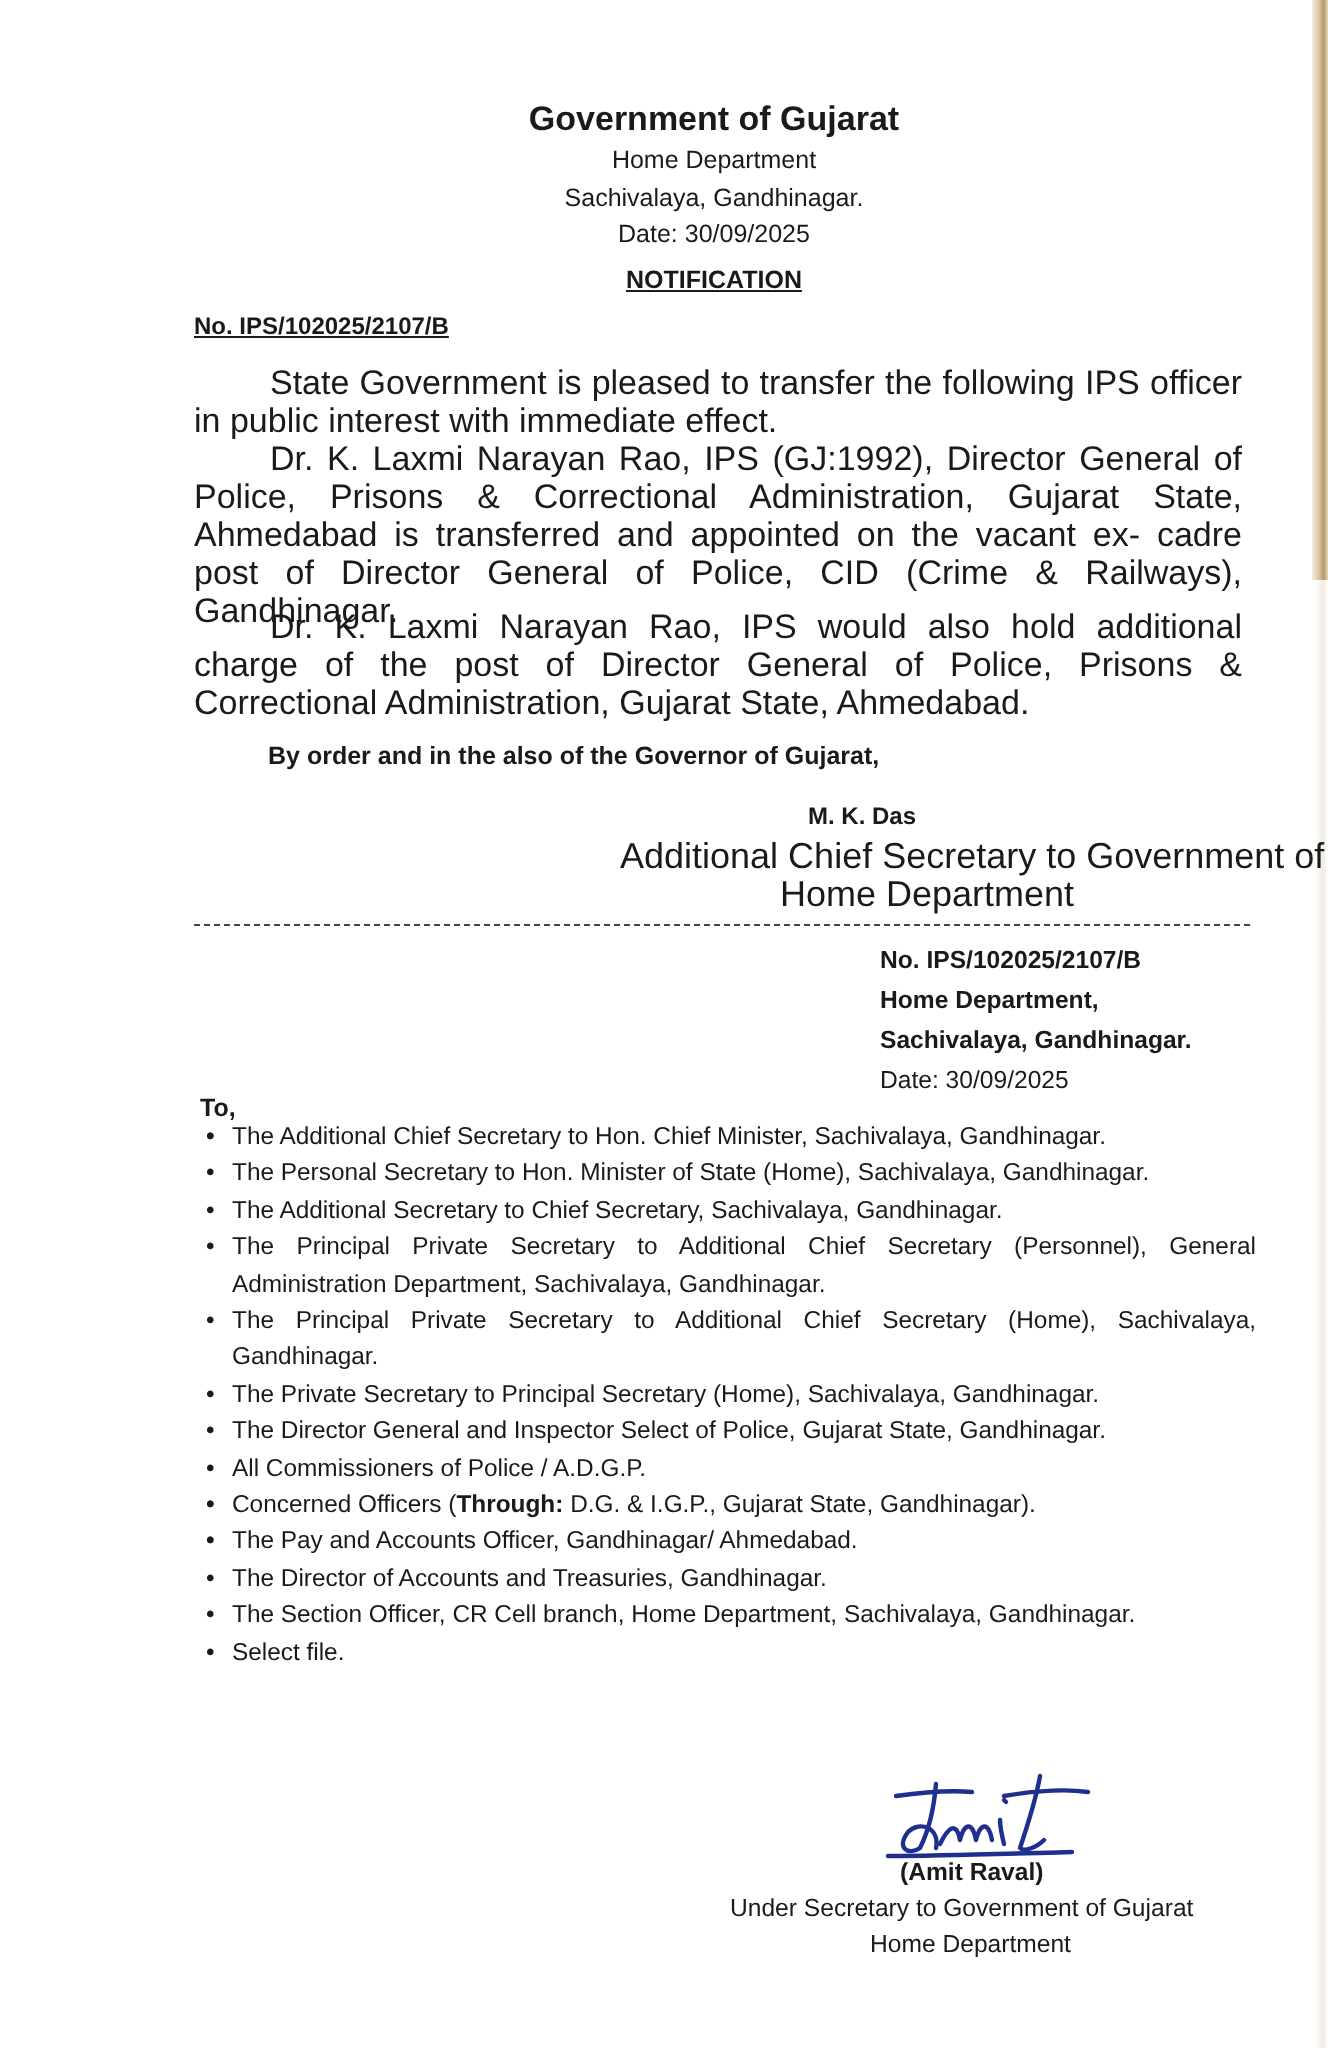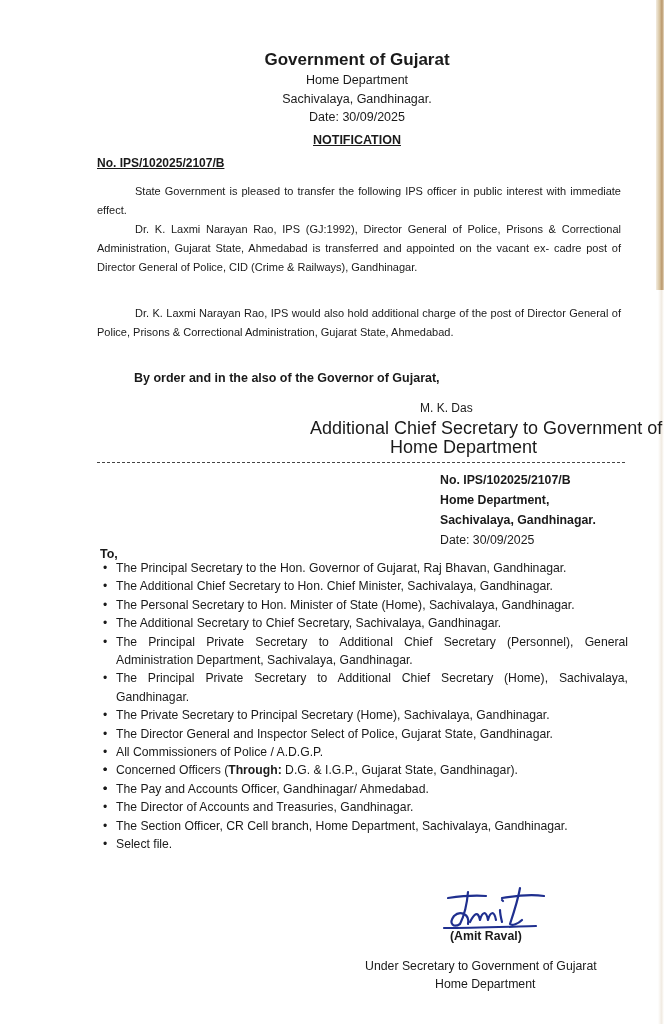--- a/index.html
+++ b/index.html
@@ -17,42 +17,42 @@
       position: absolute; right: 0; top: 290px; width: 6px; height: 734px;
       background: linear-gradient(to right, #ffffff 0%, #f1ebe2 60%, #ffffff 100%);
     }
     .doc { position: absolute; left: 0; top: 0; width: 664px; }
     .abs { position: absolute; white-space: nowrap; }
     .center { text-align: center; }
     .hdr-title { left: 0; width: 714px; top: 50px; font-size: 17px; font-weight: bold; }
     .hdr-line { left: 0; width: 714px; font-size: 12.5px; }
     .notif { left: 0; width: 714px; top: 133px; font-size: 12.5px; font-weight: bold; text-decoration: underline; }
     .refno { left: 97px; top: 156px; font-size: 12px; font-weight: bold; text-decoration: underline; }
-    .para { position: absolute; left: 97px; width: 524px; font-size: 11px; line-height: 19px; text-align: justify; text-align-last: left; }
+    .para { position: absolute; left: 97px; width: 524px; font-size: 17px; line-height: 19px; text-align: justify; text-align-last: left; }
     .para .indent { display: inline-block; width: 38px; }
     .order { left: 134px; top: 371px; font-size: 12.5px; font-weight: bold; }
-    .sig-name { left: 420px; top: 401px; font-size: 12px; font-weight: normal; }
+    .sig-name { left: 404px; top: 401px; font-size: 12px; font-weight: bold; }
     .sig-line { font-size: 18px; }
     .separator {
       position: absolute; left: 97px; top: 462px; width: 528px; height: 0;
       border-top: 1.5px dashed #444;
     }
     .copyblock { position: absolute; left: 440px; top: 470px; font-size: 12.3px; line-height: 20px; }
     .copyblock .b { font-weight: bold; }
     .to { left: 100px; top: 547px; font-size: 12.5px; font-weight: bold; }
     ul.recipients {
       position: absolute; left: 100px; top: 559px; width: 528px;
       margin: 0; padding: 0; list-style: none;
       font-size: 12.2px; line-height: 18.4px;
     }
     ul.recipients li { position: relative; padding-left: 16px; text-align: justify; }
     ul.recipients li .bullet { position: absolute; left: 3px; top: 0; }
     .signature { position: absolute; left: 440px; top: 884px; width: 110px; height: 50px; }
     .signer { left: 450px; top: 929px; font-size: 12.3px; font-weight: bold; }
-    .signer-line { font-size: 12.3px; margin-top: 12px; }
+    .signer-line { font-size: 12.3px; }
   </style>
 </head>
 <body>
 
 <div class="edge-strip"></div>
 <div class="edge-strip-low"></div>
 
 <div class="doc">
 
   <div class="abs center hdr-title">Government of Gujarat</div>
@@ -78,21 +78,21 @@
   <div class="copyblock">
     <div class="b">No. IPS/102025/2107/B</div>
     <div class="b">Home Department,</div>
     <div class="b">Sachivalaya, Gandhinagar.</div>
     <div>Date: 30/09/2025</div>
   </div>
 
   <div class="abs to">To,</div>
 
   <ul class="recipients">
-    <li><span class="bullet">•</span><span>The Principal Secretary to the Hon. Governor of Gujarat, Raj Bhavan, Gandhinagar.</span></li>
+    <li><span class="bullet">•</span></li>
     <li><span class="bullet">•</span><span>The Additional Chief Secretary to Hon. Chief Minister, Sachivalaya, Gandhinagar.</span></li>
     <li><span class="bullet">•</span><span>The Personal Secretary to Hon. Minister of State (Home), Sachivalaya, Gandhinagar.</span></li>
     <li><span class="bullet">•</span><span>The Additional Secretary to Chief Secretary, Sachivalaya, Gandhinagar.</span></li>
     <li><span class="bullet">•</span><span>The Principal Private Secretary to Additional Chief Secretary (Personnel), General Administration Department, Sachivalaya, Gandhinagar.</span></li>
     <li><span class="bullet">•</span><span>The Principal Private Secretary to Additional Chief Secretary (Home), Sachivalaya, Gandhinagar.</span></li>
     <li><span class="bullet">•</span><span>The Private Secretary to Principal Secretary (Home), Sachivalaya, Gandhinagar.</span></li>
     <li><span class="bullet">•</span><span>The Director General and Inspector Select of Police, Gujarat State, Gandhinagar.</span></li>
     <li><span class="bullet">•</span><span>All Commissioners of Police / A.D.G.P.</span></li>
     <li><span class="bullet">•</span></li>
     <li><span class="bullet">•</span><span>Concerned Officers (</span><b>Through:</b><span> D.G. &amp; I.G.P., Gujarat State, Gandhinagar).</span></li>

